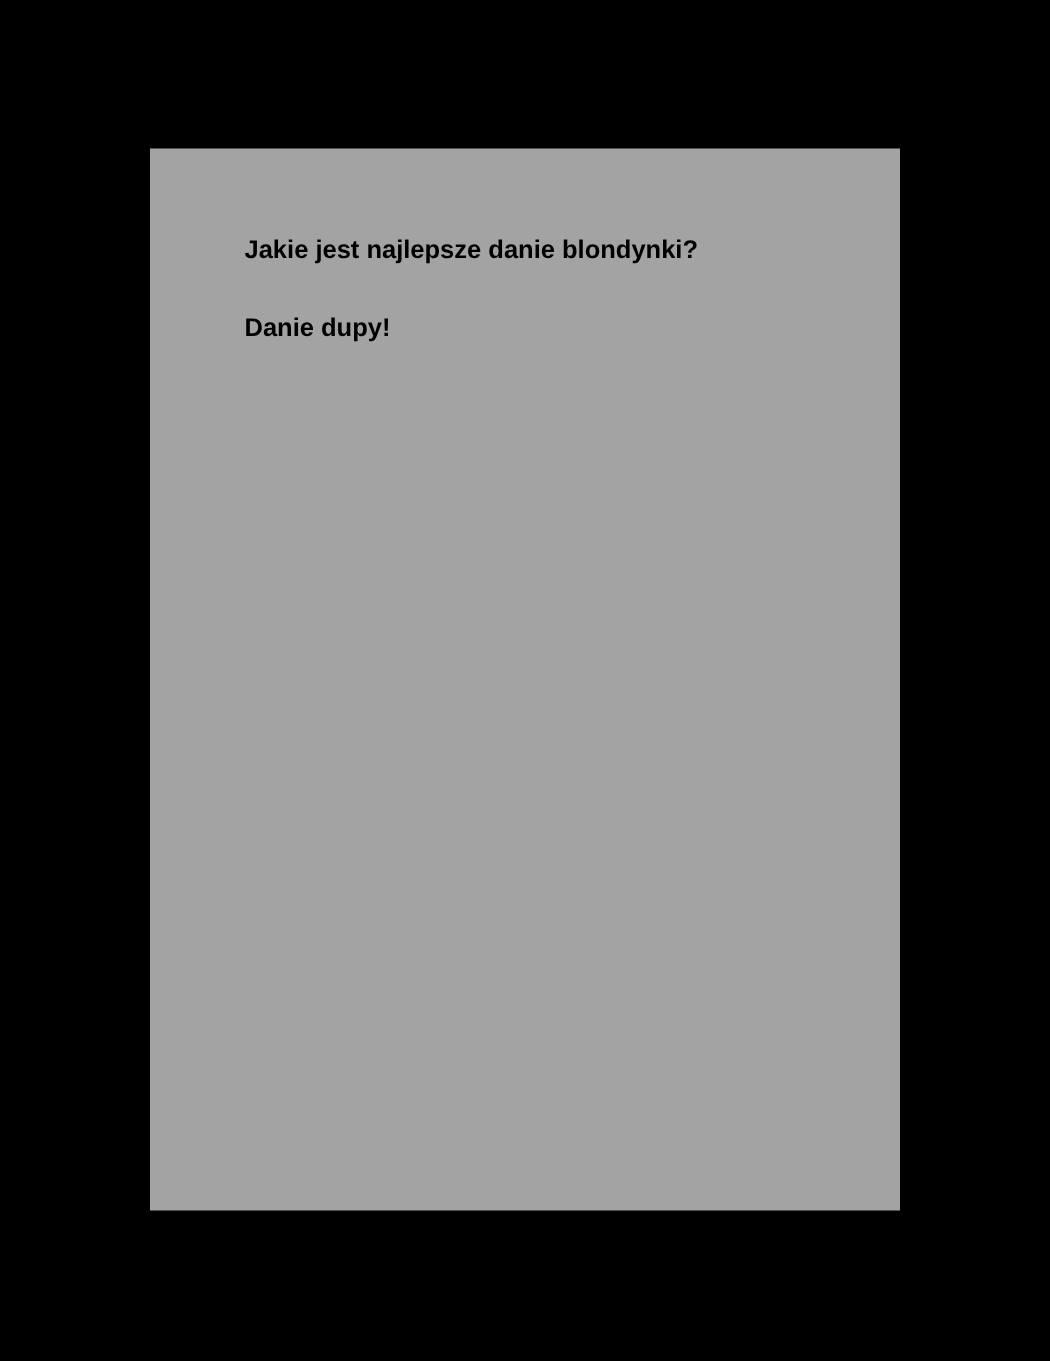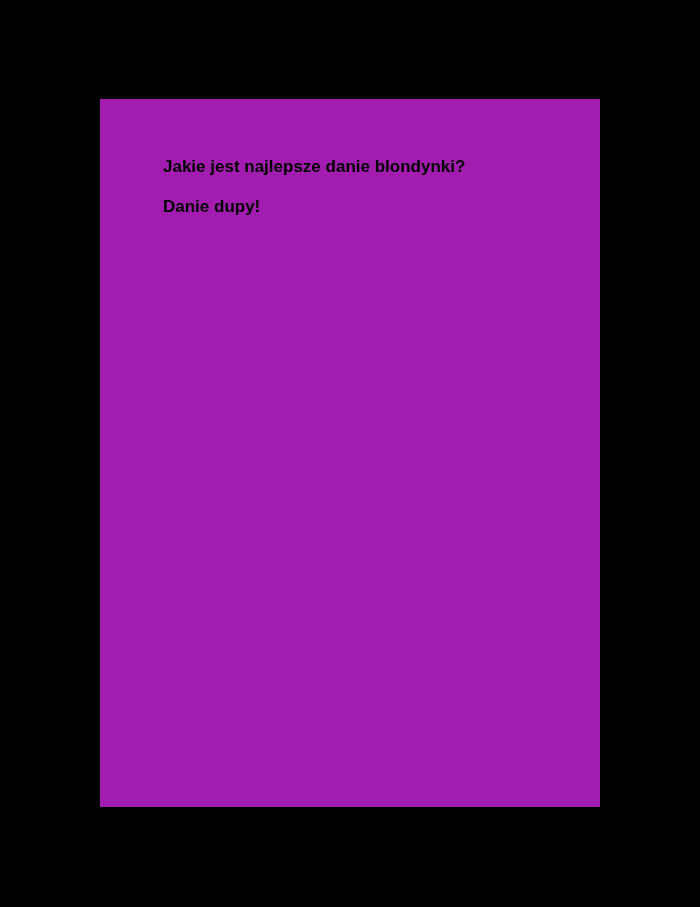--- a/index.html
+++ b/index.html
@@ -14,35 +14,35 @@
     background: #000000;
     overflow: hidden;
     font-family: "Liberation Sans", sans-serif;
   }
   .paper {
     position: absolute;
     left: 100px;
     top: 99px;
     width: 500px;
     height: 708px;
-    background: #a21caf;
+    background: #a3a3a3;
   }
   .paper-content {
     padding: 58px 40px 0 63px;
   }
   .text-line {
     margin: 0;
     font-size: 17px;
     font-weight: bold;
     line-height: 20px;
     color: #000000;
     white-space: nowrap;
   }
   .text-line + .text-line {
-    margin-top: 20px;
+    margin-top: 32px;
   }
 </style>
 </head>
 <body>
 
 <div class="viewport">
   <div class="paper">
     <div class="paper-content">
       <p class="text-line">Jakie jest najlepsze danie blondynki?</p>
       <p class="text-line">Danie dupy!</p>

